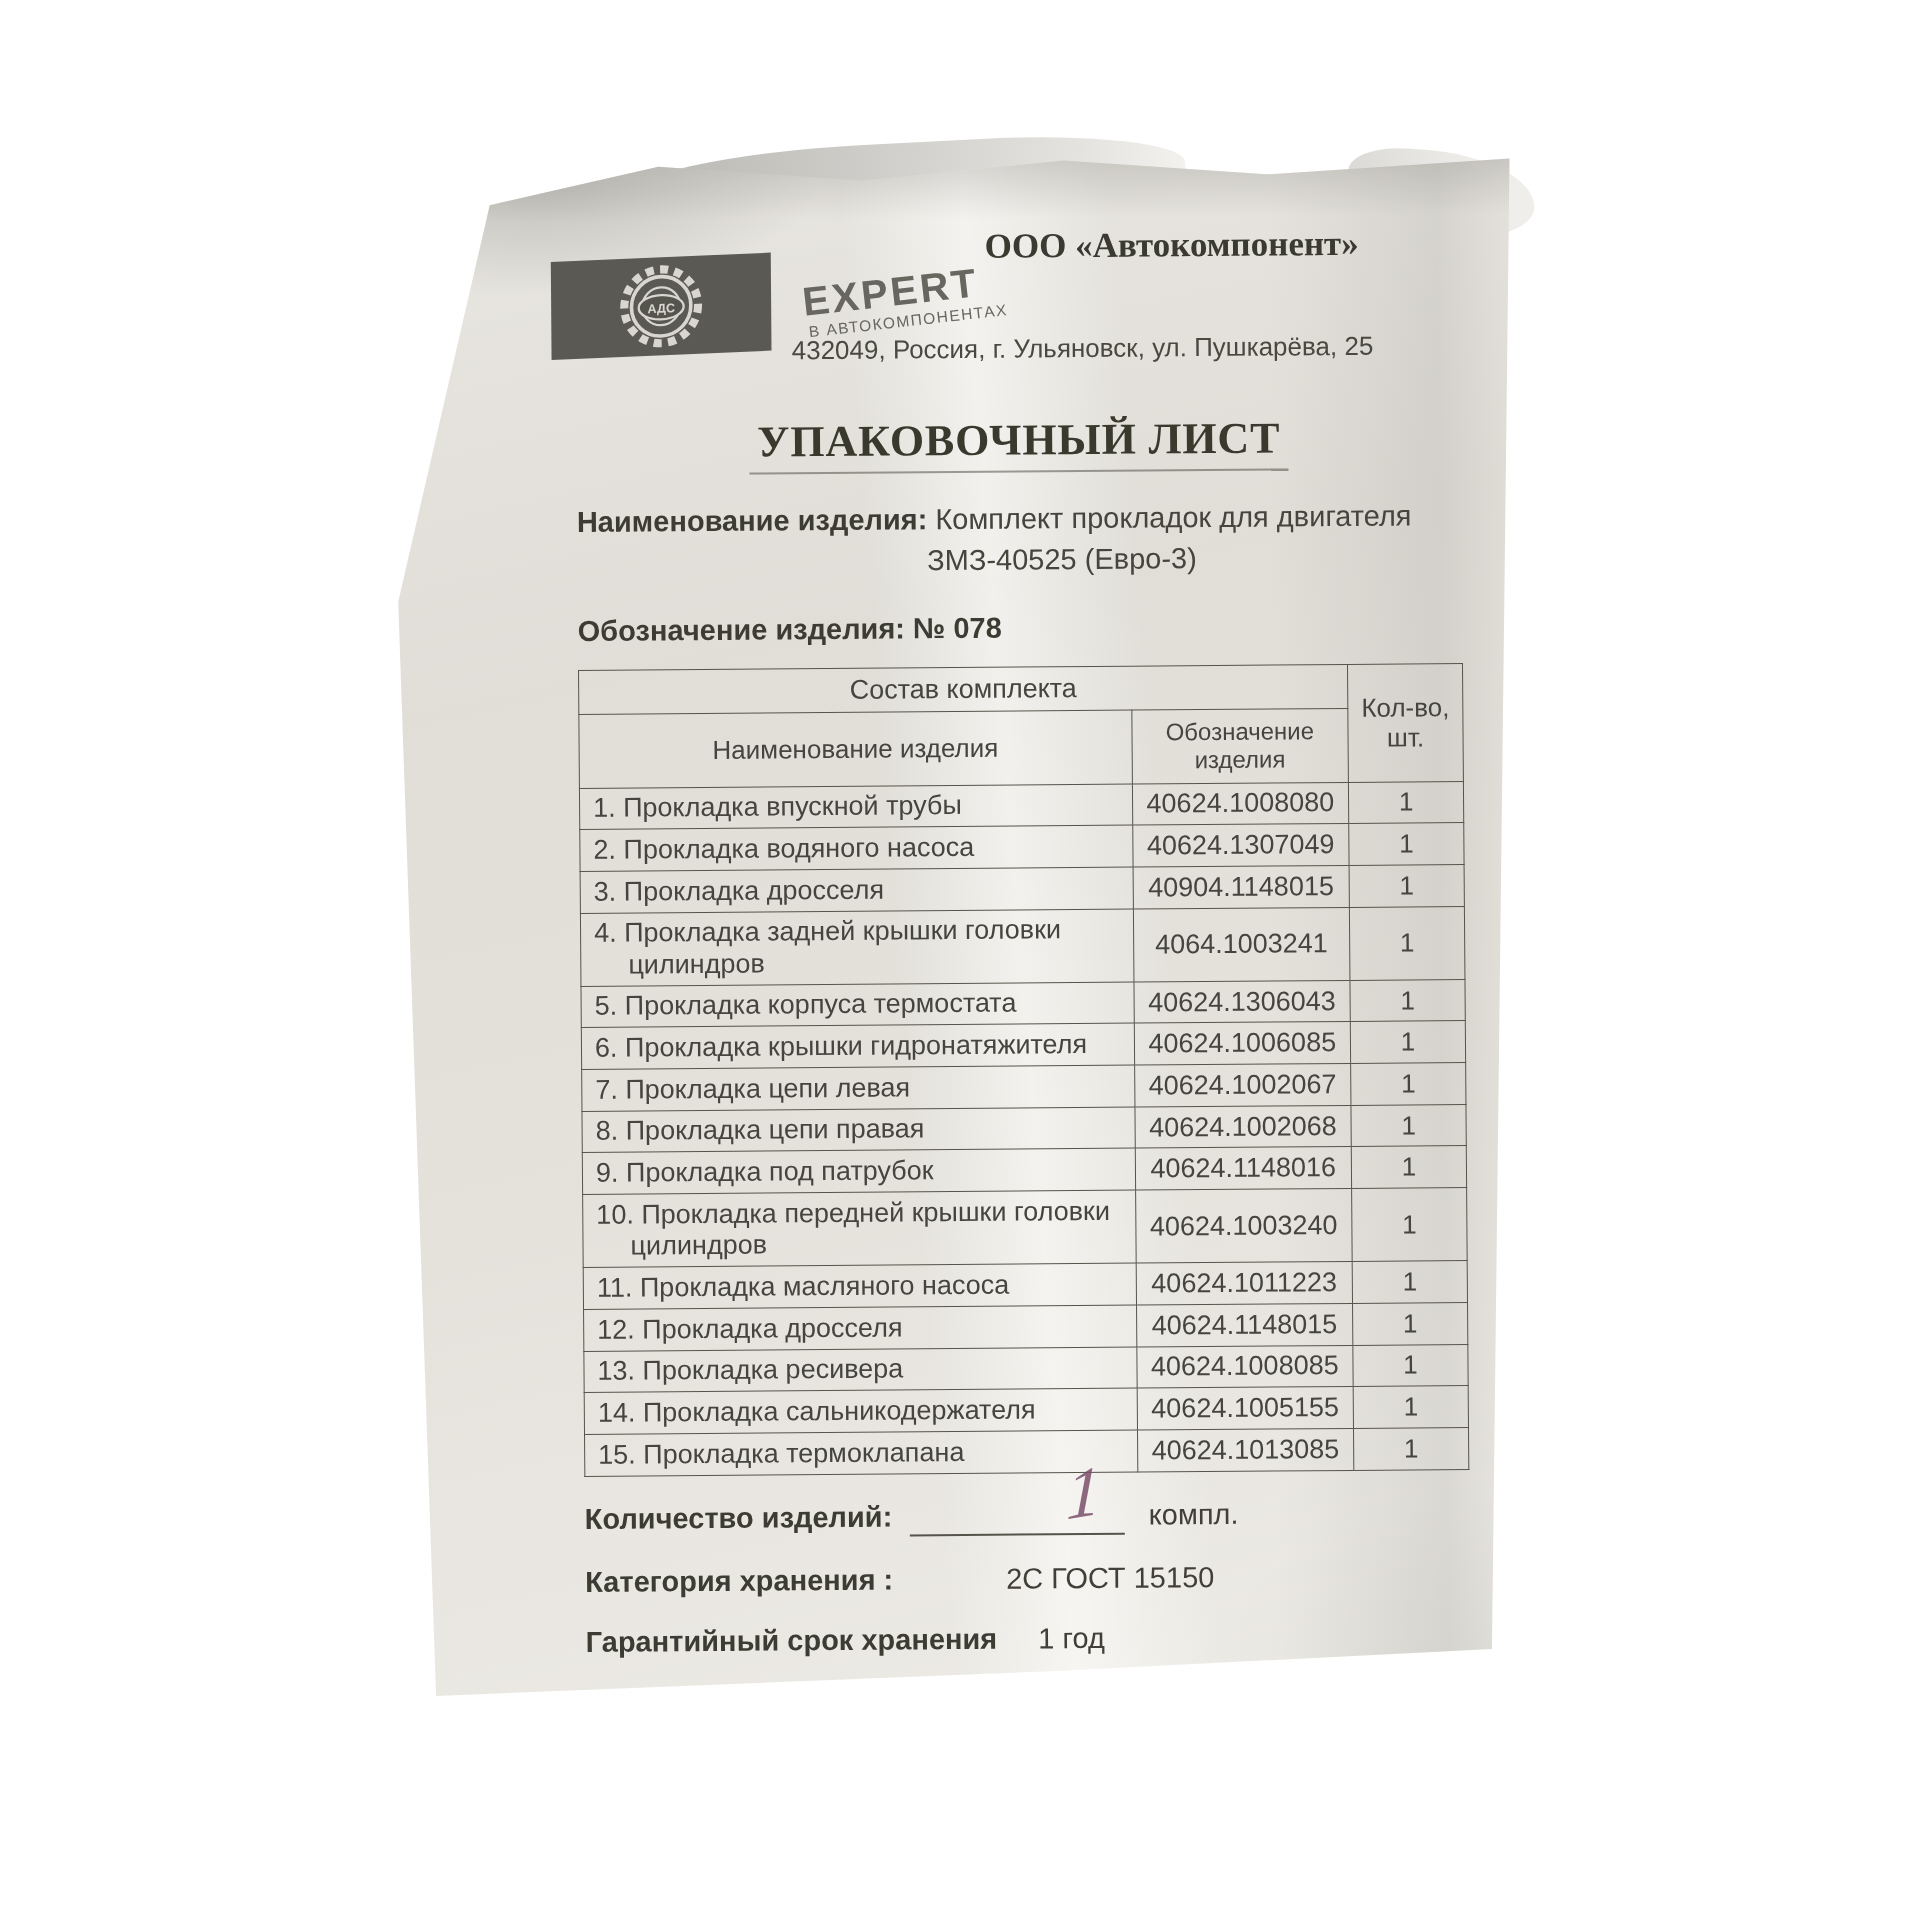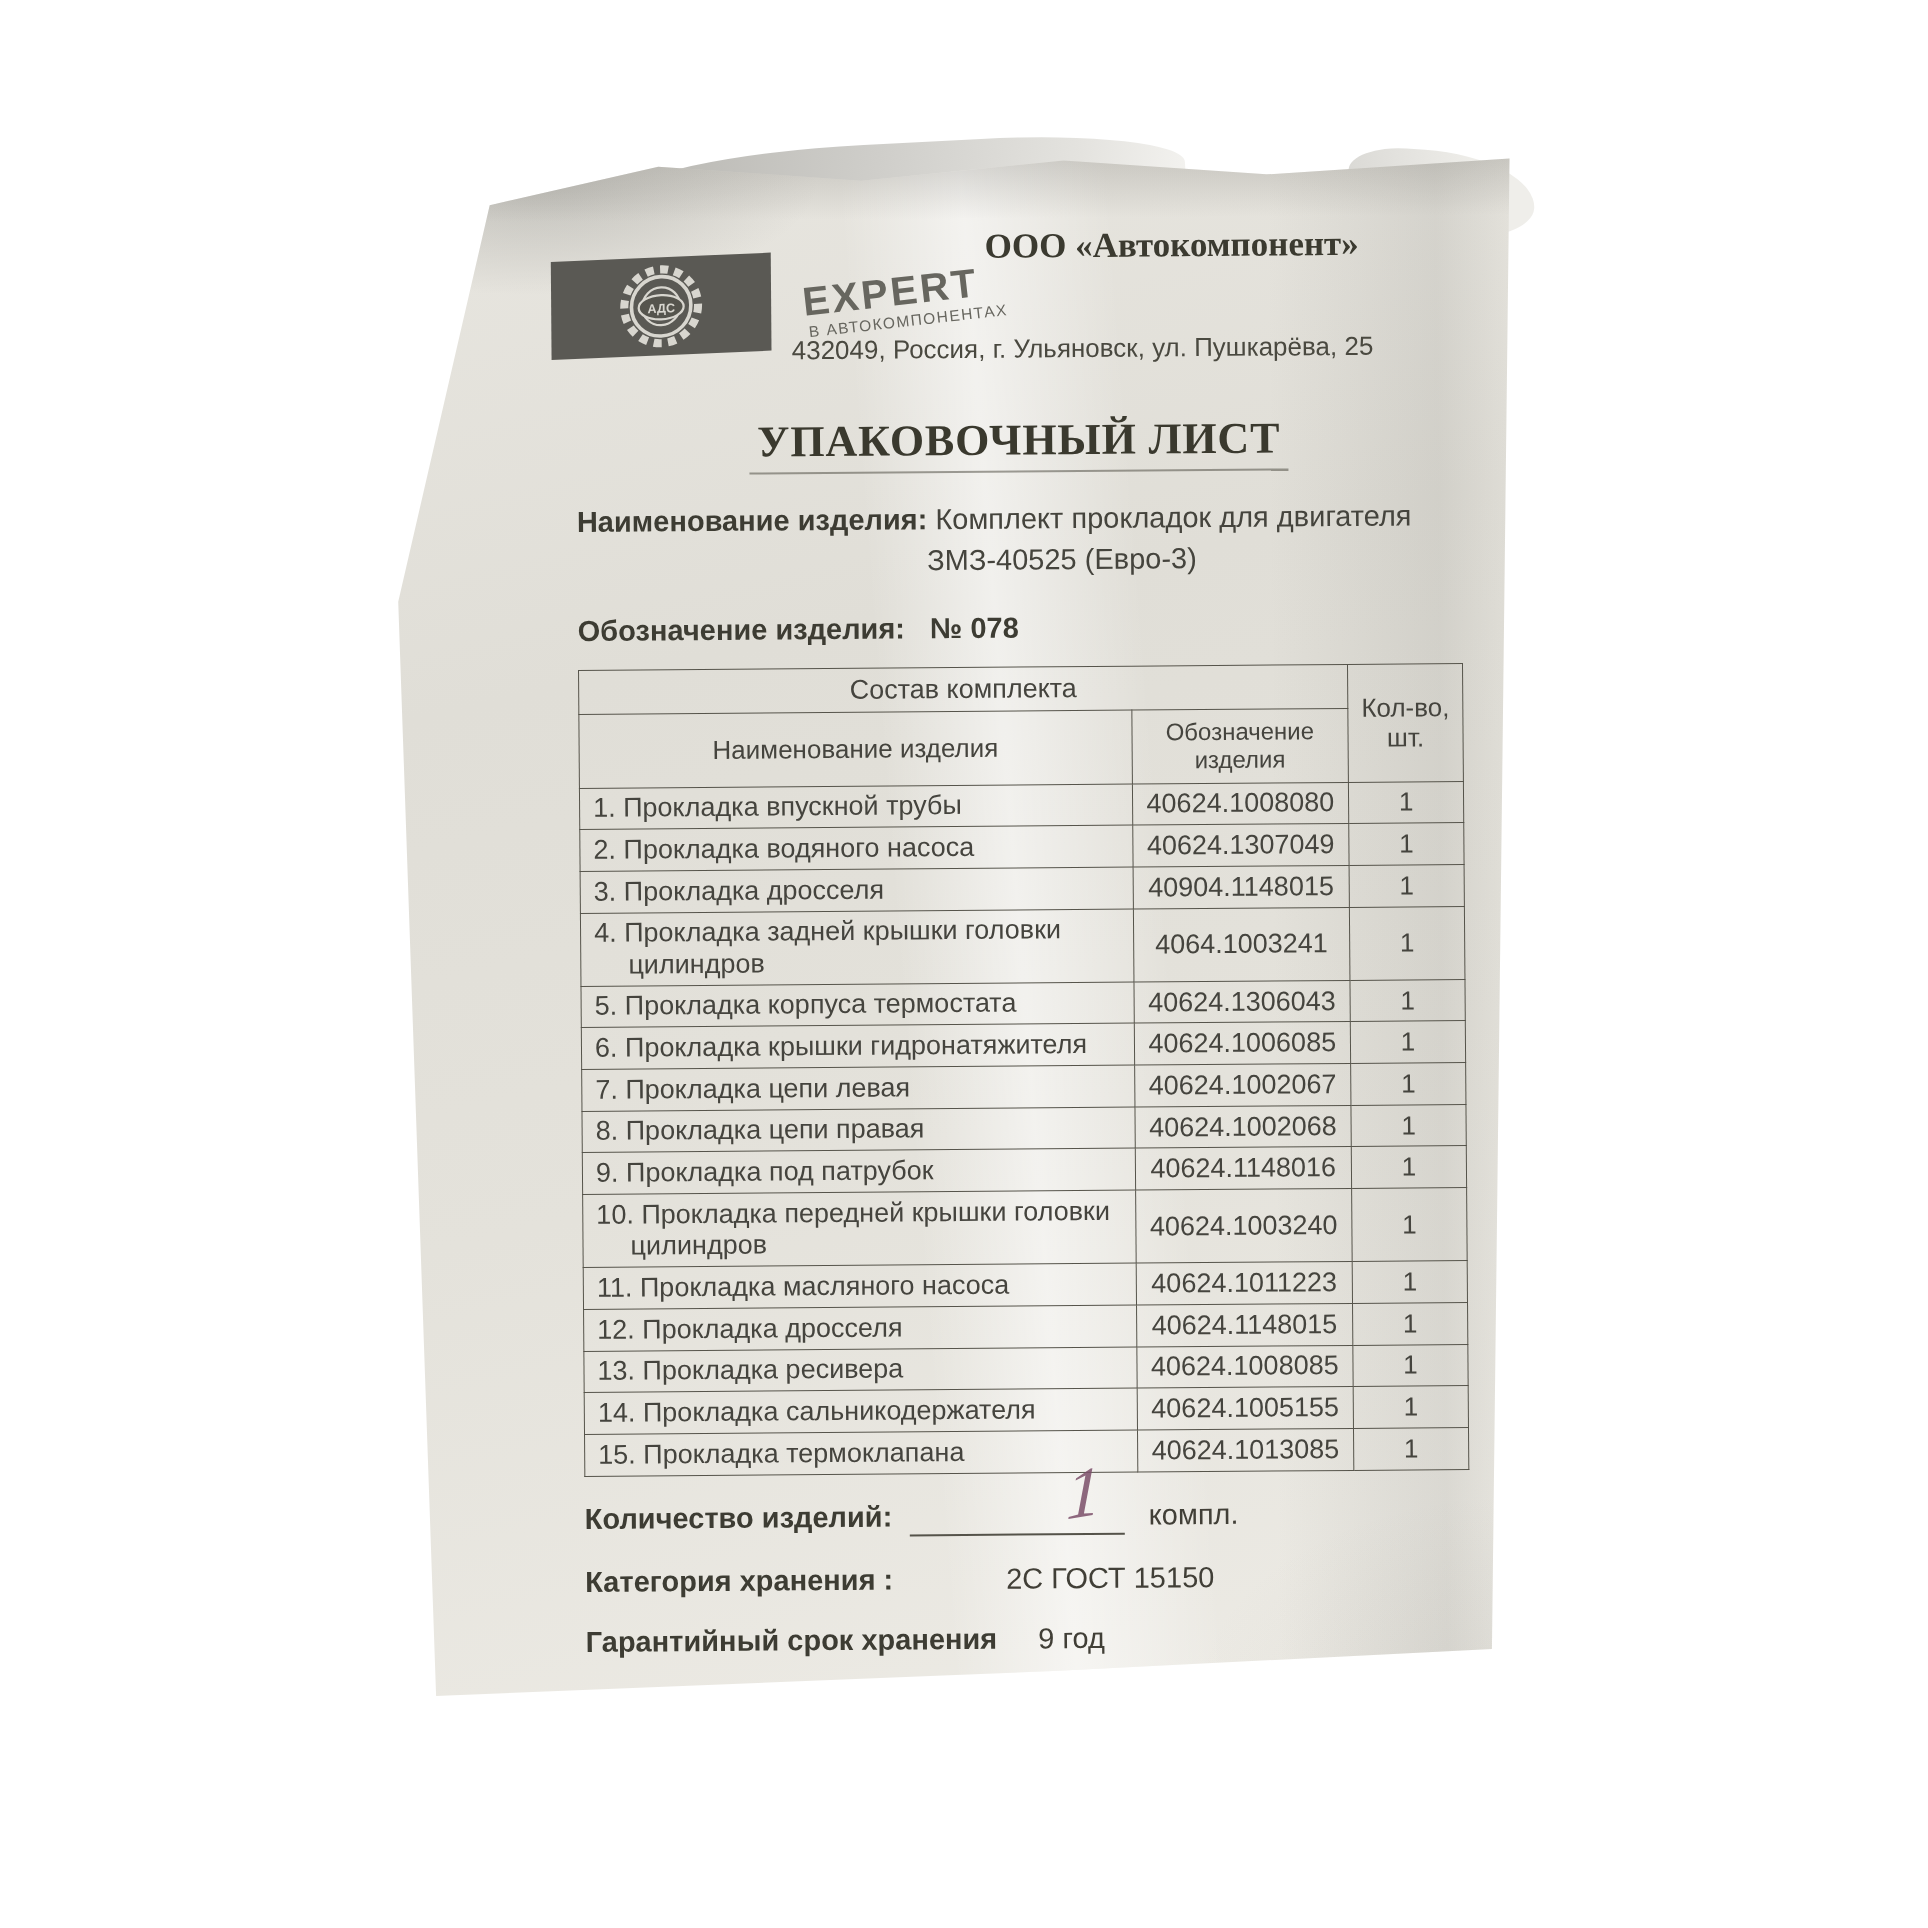--- a/index.html
+++ b/index.html
@@ -64,21 +64,21 @@
     display:inline-block; font-family:"Liberation Serif", serif; font-weight:bold;
     font-size:44px; letter-spacing:0.9px; color:#3a392e;
     border-bottom:2.8px solid rgba(70,68,58,0.5); padding:0 7.5px 4.7px;
   }
 
   
   .name-block { margin-top:28px; font-size:29px; line-height:1.3; }
   .lbl { font-weight:bold; color:#3d3c33; }
   .name-line2 { padding-left:350px; margin-top:3.8px; }
   .desig-block { margin-top:32px; font-size:29px; font-weight:bold; color:#3d3c33; }
-  .desig-block .val { margin-left:17px; }
+  .desig-block .val { }
 
   
   table.kit { border-collapse:collapse; width:100%; margin-top:22.6px; color:#45443e;
     table-layout:fixed; }
   table.kit th, table.kit td { border:1.9px solid #56544b; font-weight:normal; }
   .th-group { font-size:27px; text-align:center; padding:5.6px 3.8px; }
   .th-qty   { font-size:26px; text-align:center; line-height:1.12; padding:2.8px; }
   .th-name  { font-size:26px; text-align:center; padding:8.5px 3.8px; }
   .th-code  { font-size:24px; text-align:center; padding:8.5px 1.9px; }
   td.c-name { font-size:27px; line-height:1.16; padding:4.7px 5.6px 4.7px 13px; }
@@ -288,21 +288,21 @@
             <span class="hand-one">1</span>
           </span>
           <span>компл.</span>
         </div>
         <div class="f-line">
           <span class="lbl w-storage">Категория хранения :</span>
           <span>2С ГОСТ 15150</span>
         </div>
         <div class="f-line">
           <span class="lbl w-warranty">Гарантийный срок хранения</span>
-          <span>9 год</span>
+          <span>1 год</span>
         </div>
         <div class="f-line">
           <span class="lbl">Штамп</span>
           <span class="stamp-gap">ОТК</span>
         </div>
       </div>
 
     </div>
   </div>
 </div>

